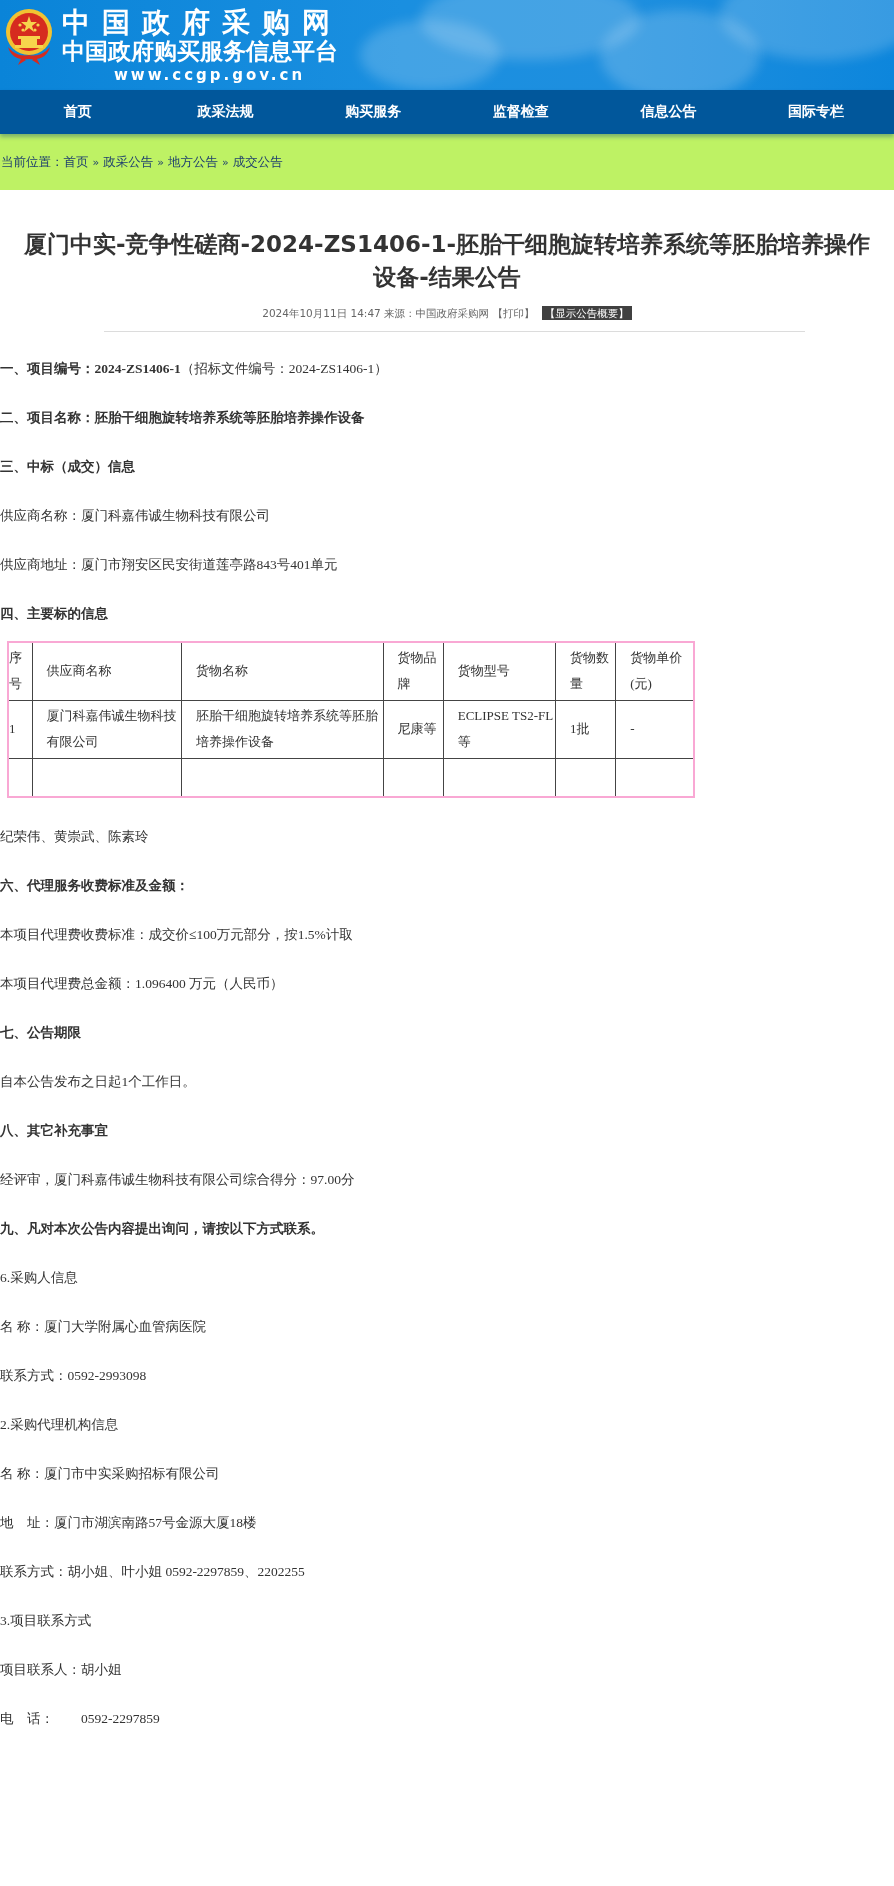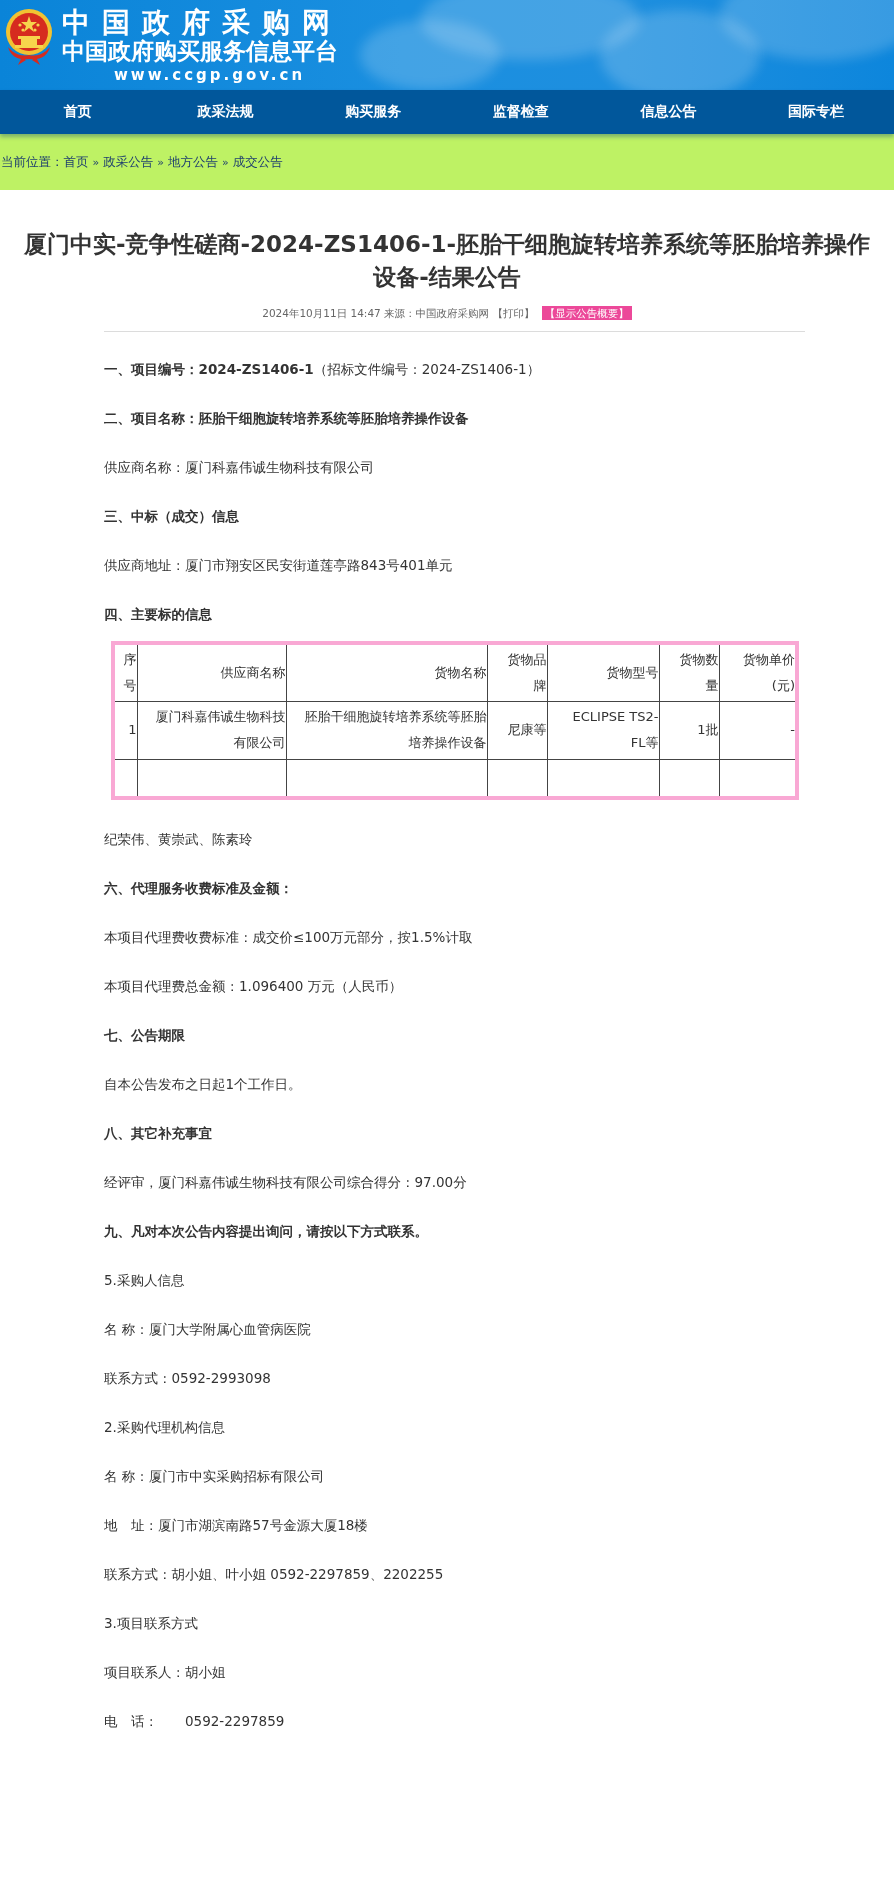--- a/index.html
+++ b/index.html
@@ -24,31 +24,31 @@
   .nav a { color: #fff; font-size: 14px; font-weight: bold; text-decoration: none; width: 140px; text-align: center; cursor: pointer; }
 
   
   .crumb-bar { width: 894px; height: 56px; background: #bef264; display: flex; align-items: center; padding-left: 1px; font-size: 12.5px; color: #1f3f6e; }
   .crumb-bar a { color: #1f3f6e; text-decoration: none; cursor: pointer; }
   .crumb-sep { margin: 0 4px; font-size: 11px; }
 
   
   .title { width: 894px; text-align: center; margin-top: 38px; font-size: 23px; font-weight: bold; color: #333; line-height: 33px; padding: 0 18px; }
   .meta { text-align: center; font-size: 10.5px; color: #666; margin-top: 13px; }
-  .meta .tag-red { background: #ec4899; color: #fff; padding: 1px 3px; margin-left: 4px; cursor: pointer; }
+  .meta .tag-red { background: #404040; color: #fff; padding: 1px 3px; margin-left: 4px; cursor: pointer; }
   .meta .print { cursor: pointer; }
   .separator { width: 701px; margin: 10px auto 0 104px; border-top: 1px solid #dcdcdc; }
 
   
-  .content { padding-left: 104px; padding-right: 94px; font-size: 13.5px; color: #333; }
+  .content { padding-right: 94px; font-size: 13.5px; color: #333; font-family: Liberation Serif, serif; }
   .content p { line-height: 20px; margin-top: 29px; white-space: nowrap; }
   .content p.first { margin-top: 27px; }
   .content b { font-weight: bold; }
 
-  table.items { border-collapse: collapse; margin-left: 7px; margin-top: 17px; width: 688px; border: 4px solid #f9a8d4; font-size: 13px; color: #333; text-align: right; }
+  table.items { border-collapse: collapse; margin-left: 7px; margin-top: 17px; width: 688px; border: 2px solid #f9a8d4; font-size: 13px; color: #333; }
   table.items td { border: 1px solid #444; vertical-align: middle; line-height: 26px; padding: 0; }
   table.items .ind { padding-left: 14px; }
   .h-row td { height: 58px; }
   .d-row td { height: 58px; }
   .e-row td { height: 39px; }
 </style>
 </head>
 <body>
 
 <div class="banner">
@@ -108,22 +108,22 @@
 </div>
 <div class="separator"></div>
 
 <div class="content">
   <p class="first">
     <b>一、项目编号：</b><b>2024-ZS1406-1</b><span>（招标文件编号：2024-ZS1406-1）</span>
   </p>
   <p>
     <b>二、项目名称：</b><b>胚胎干细胞旋转培养系统等胚胎培养操作设备</b>
   </p>
+  <p><b>三、中标（成交）信息</b></p>
   <p>供应商名称：厦门科嘉伟诚生物科技有限公司</p>
-  <p><b>三、中标（成交）信息</b></p>
   <p>供应商地址：厦门市翔安区民安街道莲亭路843号401单元</p>
   <p><b>四、主要标的信息</b></p>
 
   <table class="items">
     <colgroup>
       <col style="width:24px">
         <col style="width:149px">
         <col style="width:201px">
         <col style="width:60px">
         <col style="width:112px">
@@ -163,21 +163,21 @@
 
   <p>纪荣伟、黄崇武、陈素玲</p>
   <p><b>六、代理服务收费标准及金额：</b></p>
   <p>本项目代理费收费标准：成交价≤100万元部分，按1.5%计取</p>
   <p>本项目代理费总金额：1.096400 万元（人民币）</p>
   <p><b>七、公告期限</b></p>
   <p>自本公告发布之日起1个工作日。</p>
   <p><b>八、其它补充事宜</b></p>
   <p>经评审，厦门科嘉伟诚生物科技有限公司综合得分：97.00分</p>
   <p><b>九、凡对本次公告内容提出询问，请按以下方式联系。</b></p>
-  <p>5.采购人信息</p>
+  <p>6.采购人信息</p>
   <p>名 称：厦门大学附属心血管病医院</p>
   <p>联系方式：0592-2993098</p>
   <p>2.采购代理机构信息</p>
   <p>名 称：厦门市中实采购招标有限公司</p>
   <p>地　址：厦门市湖滨南路57号金源大厦18楼</p>
   <p>联系方式：胡小姐、叶小姐 0592-2297859、2202255</p>
   <p>3.项目联系方式</p>
   <p>项目联系人：胡小姐</p>
   <p>电　话：　　0592-2297859</p>
 </div>

